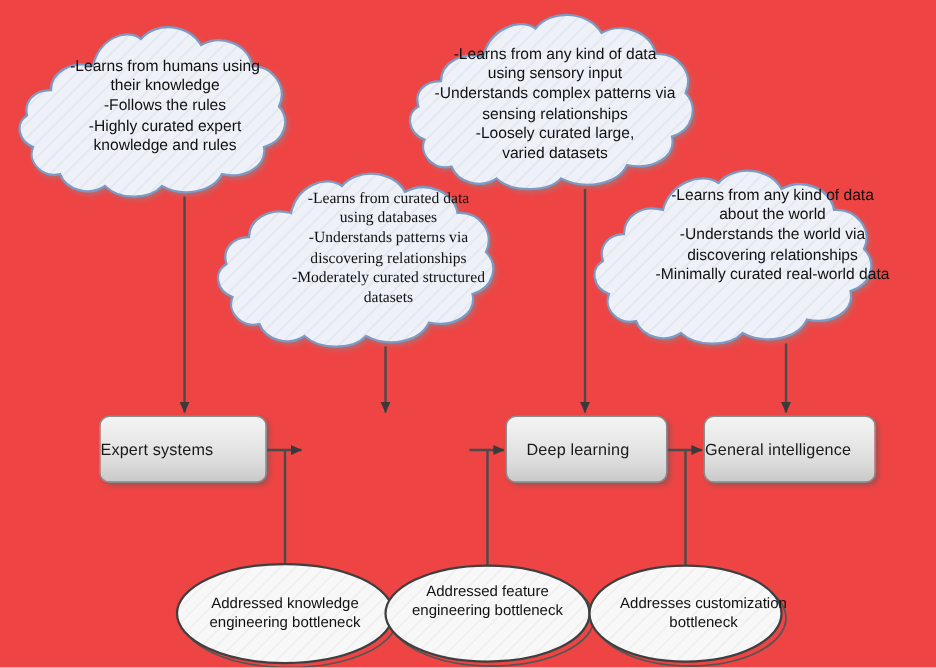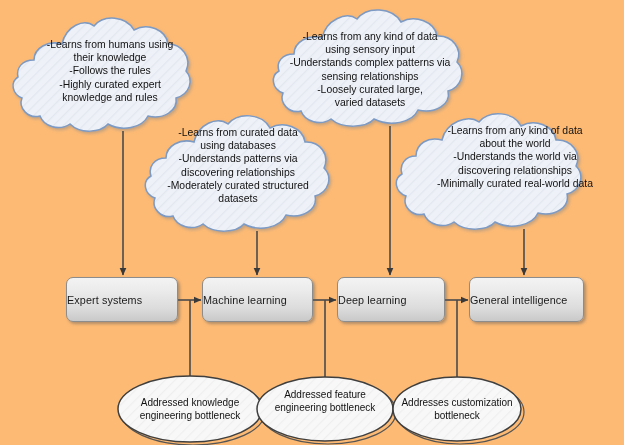--- a/index.html
+++ b/index.html
@@ -4,21 +4,21 @@
 <style>
   * { box-sizing: border-box; }
   html, body {
     margin: 0; padding: 0;
     background: #ffffff;
   }
   #canvas {
     position: relative;
     width: 624px;
     height: 445px;
-    background: #fdba74;
+    background: #ef4444;
     overflow: hidden;
     font-family: "Liberation Sans", sans-serif;
   }
   #svg-layer {
     position: absolute;
     left: 0; top: 0;
     width: 624px;
     height: 445px;
   }
   
@@ -187,21 +187,21 @@
       <ellipse cx="457" cy="409" rx="64" ry="32" fill="url(#hatch-gray)" stroke="#3f3f3f" stroke-width="1.5"></ellipse>
     </g>
   </svg>
 
   <div class="cloud-text" style="left:24px; top:38px; width:172px;">-Learns from humans using
 their knowledge
 -Follows the rules
 -Highly curated expert
 knowledge and rules</div>
 
-  <div class="cloud-text" style="left:148px; top:126px; width:180px;">-Learns from curated data
+  <div class="cloud-text" style="left:169px; top:126px; width:180px;font-family:Liberation Serif, serif;">-Learns from curated data
 using databases
 -Understands patterns via
 discovering relationships
 -Moderately curated structured
 datasets</div>
 
   <div class="cloud-text" style="left:287px; top:30px; width:166px;">-Learns from any kind of data
 using sensory input
 -Understands complex patterns via
 sensing relationships
@@ -211,34 +211,31 @@
   <div class="cloud-text" style="left:430px; top:124px; width:170px;">-Learns from any kind of data
 about the world
 -Understands the world via
 discovering relationships
 -Minimally curated real-world data</div>
 
   <div class="proc-box" style="left:66px; top:277px; width:112px; height:45px;">
     <span class="proc-label">Expert systems</span>
   </div>
 
-  <div class="proc-box" style="left:202px; top:277px; width:111px; height:45px;">
-    <span class="proc-label">Machine learning</span>
-  </div>
-
-  <div class="proc-box" style="left:337px; top:277px; width:108px; height:45px;">
+
+  <div class="proc-box" style="left:337px; top:277px; width:108px; height:45px;padding-left:13px;">
     <span class="proc-label">Deep learning</span>
   </div>
 
   <div class="proc-box" style="left:469px; top:277px; width:115px; height:45px;">
     <span class="proc-label">General intelligence</span>
   </div>
 
   <div class="ellipse-text" style="left:124px; top:396px; width:132px;">Addressed knowledge
 engineering bottleneck</div>
 
   <div class="ellipse-text" style="left:261px; top:388px; width:128px;">Addressed feature
 engineering bottleneck</div>
 
-  <div class="ellipse-text" style="left:393px; top:396px; width:128px;">Addresses customization
+  <div class="ellipse-text" style="left:405px; top:396px; width:128px;">Addresses customization
 bottleneck</div>
 
 </div>
 
 </body></html>

